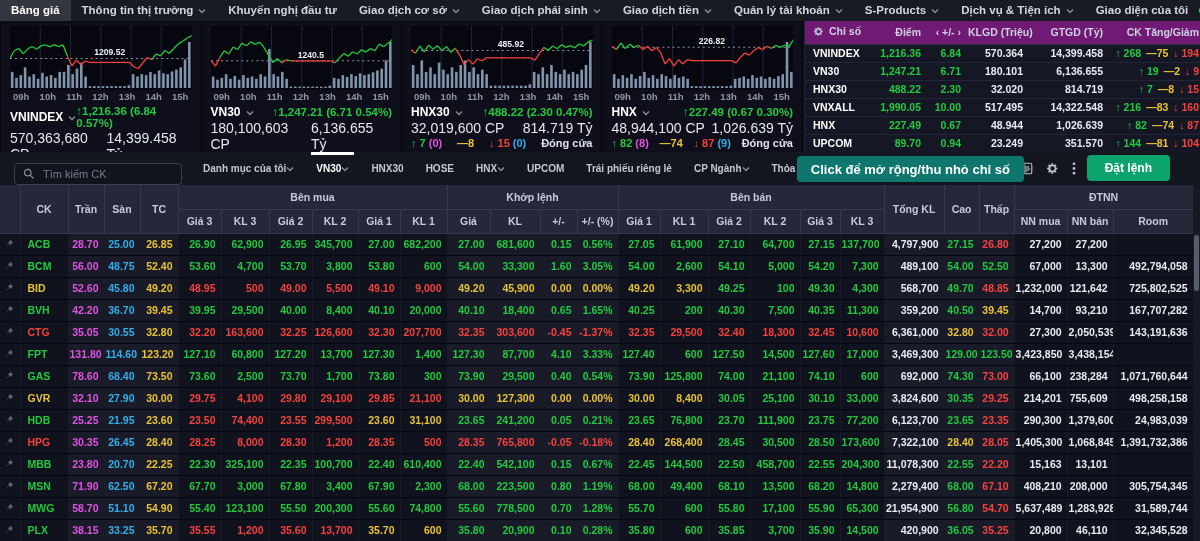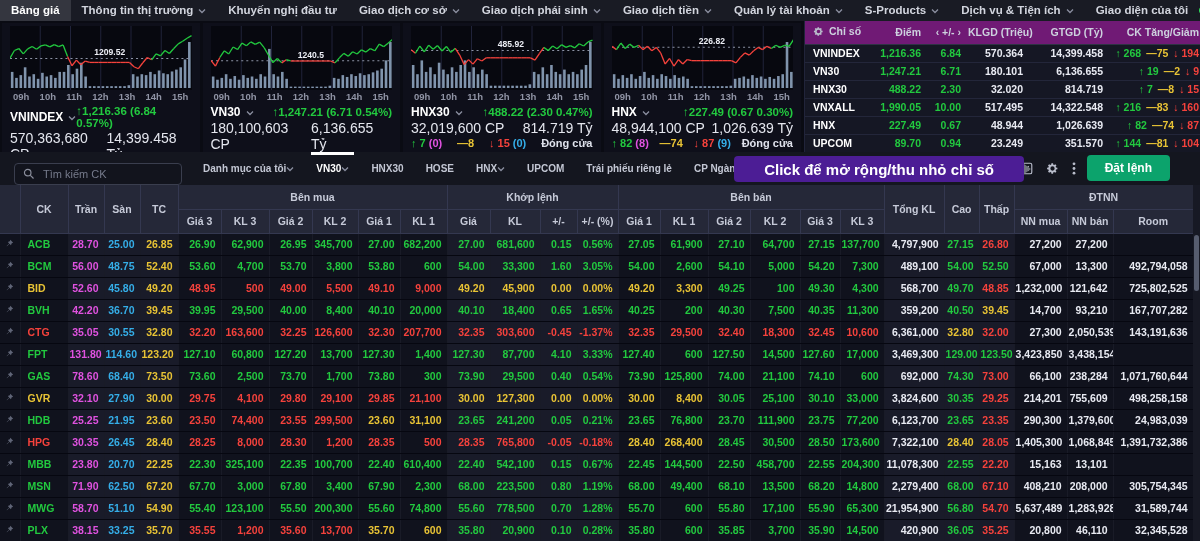--- a/index.html
+++ b/index.html
@@ -61,23 +61,23 @@
     display:flex;align-items:flex-end;z-index:20}
   .search{width:168px;height:22px;border:1px solid #3a3e4e;border-radius:4px;margin-left:14px;
     display:flex;align-items:center;padding:0 8px;gap:6px;background:#12141d;flex:none}
   .search input{background:transparent;border:0;outline:0;color:#dfe2ec;font-size:11px;width:100%}
   .search input::placeholder{color:#767b8c}
   .tabs{display:flex;align-items:center;margin-left:10px;height:100%}
   .tab{padding:0 11px;font-size:10px;color:#c3c7d4;font-weight:bold;display:flex;
     align-items:center;height:100%;position:relative;white-space:nowrap;cursor:pointer}
   .tab.active{color:#fff}
   .tab.active::before{content:"";position:absolute;top:0;left:6px;right:6px;height:3px;background:#fff}
-  .tooltip{position:absolute;right:176px;top:4px;height:26px;background:#4c1d95;color:#fff;
-    font-size:15px;font-weight:bold;border-radius:4px;display:flex;align-items:center;
-    padding:0 30px;z-index:30;white-space:nowrap}
+  .tooltip{position:absolute;right:176px;top:4px;height:26px;background:#0f766e;color:#fff;
+    font-size:13px;font-weight:bold;border-radius:4px;display:flex;align-items:center;
+    padding:0 14px;z-index:30;white-space:nowrap}
   .tooltip::after{content:"";position:absolute;right:-7px;top:8px;width:0;height:0;
     border-top:5px solid transparent;border-bottom:5px solid transparent;border-left:7px solid #70747e}
   .tb-icons{position:absolute;right:124px;top:0;height:100%;display:flex;align-items:center;gap:13px;z-index:25}
   .tb-icon{cursor:pointer;display:flex;align-items:center}
   .order-btn{position:absolute;right:30px;top:3px;background:#0ca36c;color:#fff;font-weight:bold;
     font-size:12px;border:0;border-radius:4px;height:26px;padding:0 18px;cursor:pointer;z-index:25;
     font-family:"Liberation Sans","DejaVu Sans",sans-serif}
 
   
   .table-area{position:absolute;top:185px;left:0;right:0;bottom:0;overflow:hidden}

